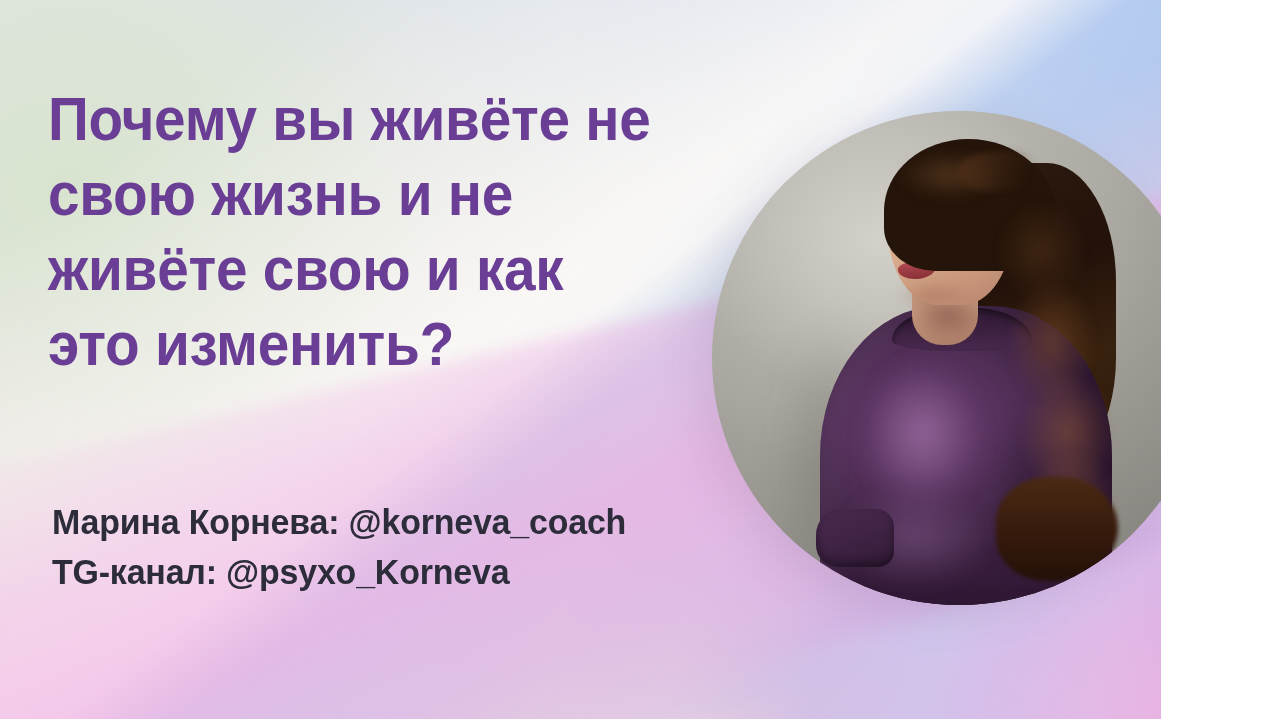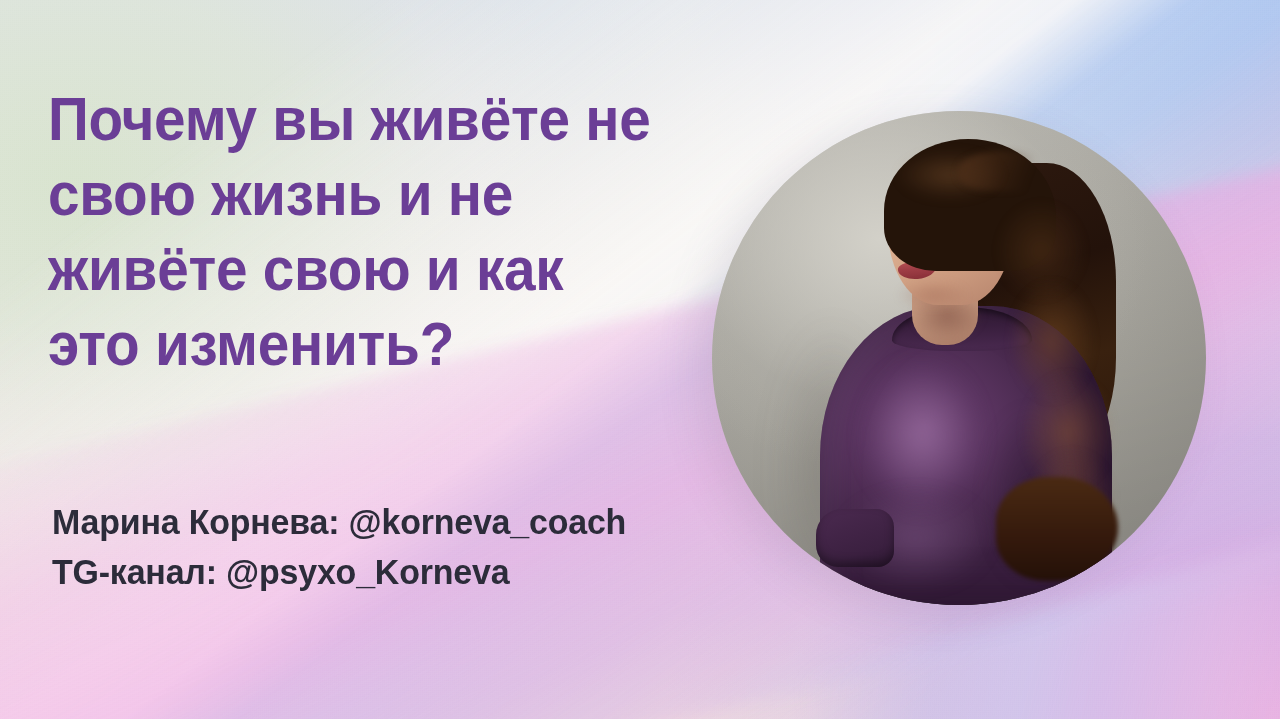--- a/index.html
+++ b/index.html
@@ -6,21 +6,21 @@
 
   html, body {
     width: 1280px;
     height: 719px;
     overflow: hidden;
     background: #ffffff;
   }
 
   #slide {
     position: relative;
-    width: 1280px;
+    width: 1161px;
     height: 719px;
     overflow: hidden;
     font-family: "Liberation Sans", "DejaVu Sans", sans-serif;
     isolation: isolate;
   }
 
   
   .bg-base {
     position: absolute;
     inset: 0;

